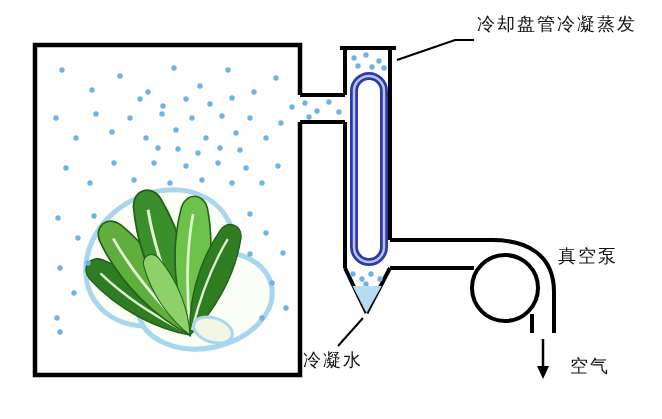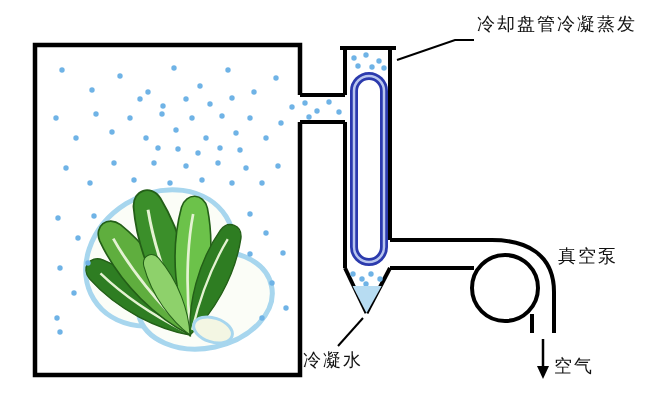--- a/index.html
+++ b/index.html
@@ -168,14 +168,14 @@
       <polygon points="537,366 549,366 543,379" fill="#000"></polygon>
     </g>
 
     <path d="M397,60 L455,40 H474" fill="none" stroke="#000" stroke-width="2"></path>
     <path d="M363,318 L338,346" fill="none" stroke="#000" stroke-width="2"></path>
   </svg>
 
   <div class="label" style="left:477px; top:14px;">冷却盘管冷凝蒸发</div>
   <div class="label" style="left:558px; top:246px;">真空泵</div>
   <div class="label" style="left:303px; top:350px;">冷凝水</div>
-  <div class="label" style="left:554px; top:356px;">空气</div>
+  <div class="label" style="left:570px; top:356px;">空气</div>
 </div>
 
 </body></html>

